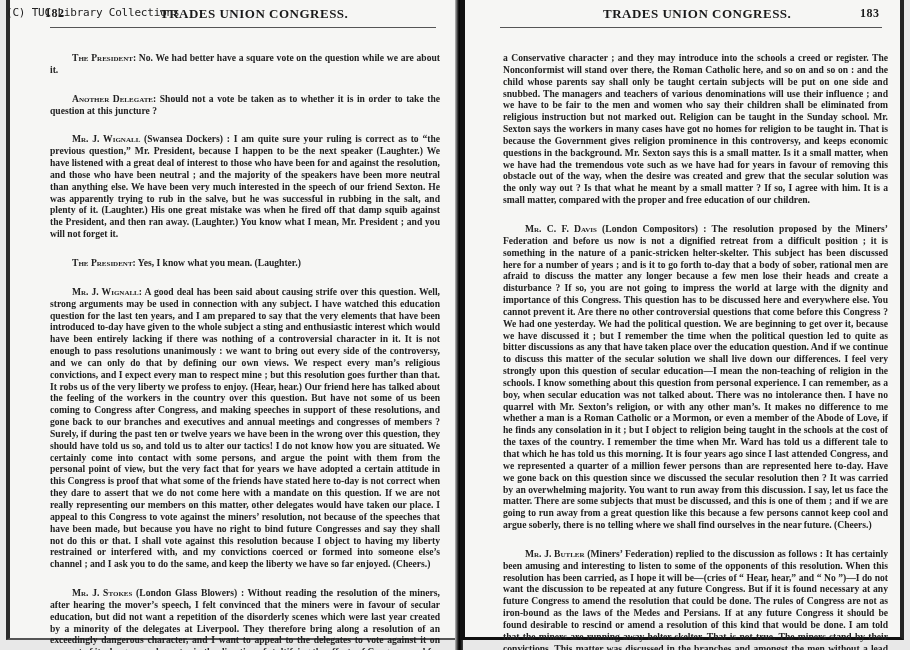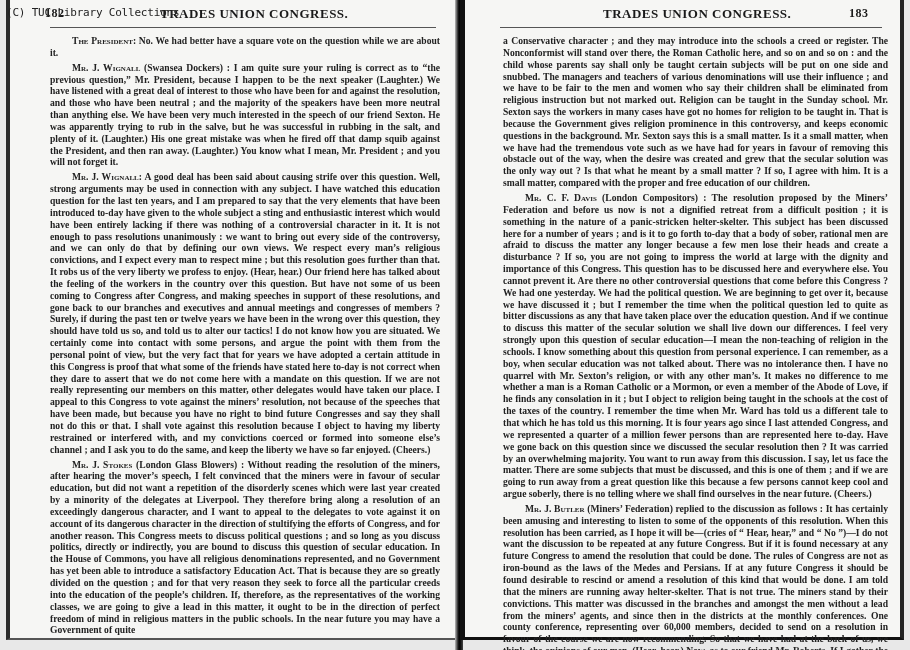--- a/index.html
+++ b/index.html
@@ -41,54 +41,56 @@
     position: absolute; top: 6px; left: 0; right: 0;
     height: 18px;
     font-family: "Liberation Serif", serif;
     font-weight: bold; font-size: 13px; letter-spacing: 0.5px;
   }
   .running-head .title { position: absolute; top: 0; font-family: Liberation Serif, serif; }
   .running-head .pageno { position: absolute; top: 0; font-size: 12px; }
   .left .running-head .title { left: 150px; }
   .left .running-head .pageno { left: 35px; }
   .right .running-head .title { left: 138px; }
-  .right .running-head .pageno { left: 384px; }
+  .right .running-head .pageno { left: 395px; }
   .rule {
     position: absolute; top: 27px; height: 1px; background: #555;
   }
   .left .rule { left: 40px; right: 22px; }
   .right .rule { left: 35px; right: 18px; }
   .body-text {
     position: absolute; top: 35px;
     font-family: "Liberation Serif", serif;
     font-size: 9.6px; line-height: 11.85px;
     text-align: justify; font-weight: bold;
     color: #222;
   }
   .left .body-text { left: 40px; width: 390px; }
   .right .body-text { left: 38px; width: 385px; }
-  .para { margin: 0 0 3px 0; text-indent: 22px; }
+  .para { margin: 17px 0 3px 0; text-indent: 22px; }
   .para.cont { text-indent: 0; }
   .speaker { font-variant: small-caps; }
 </style>
 </head>
 <body>
 
 <div class="spread">
   <div class="watermark">(C) TUC Library Collections</div>
 
   <div class="page left">
     <div class="running-head">
       <span class="pageno">182</span>
       <span class="title">TRADES UNION CONGRESS.</span>
     </div>
     <div class="rule"></div>
     <div class="body-text">
       <p class="para"><span class="speaker">The President</span><span>: No. We had better have a square vote on the question while we are about it.</span></p>
+      <p class="para"><span class="speaker">Another Delegate</span><span>: Should not a vote be taken as to whether it is in order to take the question at this juncture ?</span></p>
       <p class="para"><span class="speaker">Mr. J. Wignall</span><span> (Swansea Dockers) : I am quite sure your ruling is correct as to “the previous question,” Mr. President, because I happen to be the next speaker (Laughter.) We have listened with a great deal of interest to those who have been for and against the resolution, and those who have been neutral ; and the majority of the speakers have been more neutral than anything else. We have been very much interested in the speech of our friend Sexton. He was apparently trying to rub in the salve, but he was successful in rubbing in the salt, and plenty of it. (Laughter.) His one great mistake was when he fired off that damp squib against the President, and then ran away. (Laughter.) You know what I mean, Mr. President ; and you will not forget it.</span></p>
+      <p class="para"><span class="speaker">The President</span><span>: Yes, I know what you mean. (Laughter.)</span></p>
       <p class="para"><span class="speaker">Mr. J. Wignall</span><span>: A good deal has been said about causing strife over this question. Well, strong arguments may be used in connection with any subject. I have watched this education question for the last ten years, and I am prepared to say that the very elements that have been introduced to-day have given to the whole subject a sting and enthusiastic interest which would have been entirely lacking if there was nothing of a controversial character in it. It is not enough to pass resolutions unanimously : we want to bring out every side of the controversy, and we can only do that by defining our own views. We respect every man’s religious convictions, and I expect every man to respect mine ; but this resolution goes further than that. It robs us of the very liberty we profess to enjoy. (Hear, hear.) Our friend here has talked about the feeling of the workers in the country over this question. But have not some of us been coming to Congress after Congress, and making speeches in support of these resolutions, and gone back to our branches and executives and annual meetings and congresses of members ? Surely, if during the past ten or twelve years we have been in the wrong over this question, they should have told us so, and told us to alter our tactics! I do not know how you are situated. We certainly come into contact with some persons, and argue the point with them from the personal point of view, but the very fact that for years we have adopted a certain attitude in this Congress is proof that what some of the friends have stated here to-day is not correct when they dare to assert that we do not come here with a mandate on this question. If we are not really representing our members on this matter, other delegates would have taken our place. I appeal to this Congress to vote against the miners’ resolution, not because of the speeches that have been made, but because you have no right to bind future Congresses and say they shall not do this or that. I shall vote against this resolution because I object to having my liberty restrained or interfered with, and my convictions coerced or formed into someone else’s channel ; and I ask you to do the same, and keep the liberty we have so far enjoyed. (Cheers.)</span></p>
       <p class="para"><span class="speaker">Mr. J. Stokes</span><span> (London Glass Blowers) : Without reading the resolution of the miners, after hearing the mover’s speech, I felt convinced that the miners were in favour of secular education, but did not want a repetition of the disorderly scenes which were last year created by a minority of the delegates at Liverpool. They therefore bring along a resolution of an exceedingly dangerous character, and I want to appeal to the delegates to vote against it on account of its dangerous character in the direction of stultifying the efforts of Congress, and for another reason. This Congress meets to discuss political questions ; and so long as you discuss politics, directly or indirectly, you are bound to discuss this question of secular education. In the House of Commons, you have all religious denominations represented, and no Government has yet been able to introduce a satisfactory Education Act. That is because they are so greatly divided on the question ; and for that very reason they seek to force all the particular creeds into the education of the people’s children. If, therefore, as the representatives of the working classes, we are going to give a lead in this matter, it ought to be in the direction of perfect freedom of mind in religious matters in the public schools. In the near future you may have a Government of quite</span></p>
     </div>
   </div>
 
   <div class="gutter"></div>
 
   <div class="page right">
     <div class="running-head">
       <span class="title">TRADES UNION CONGRESS.</span>

